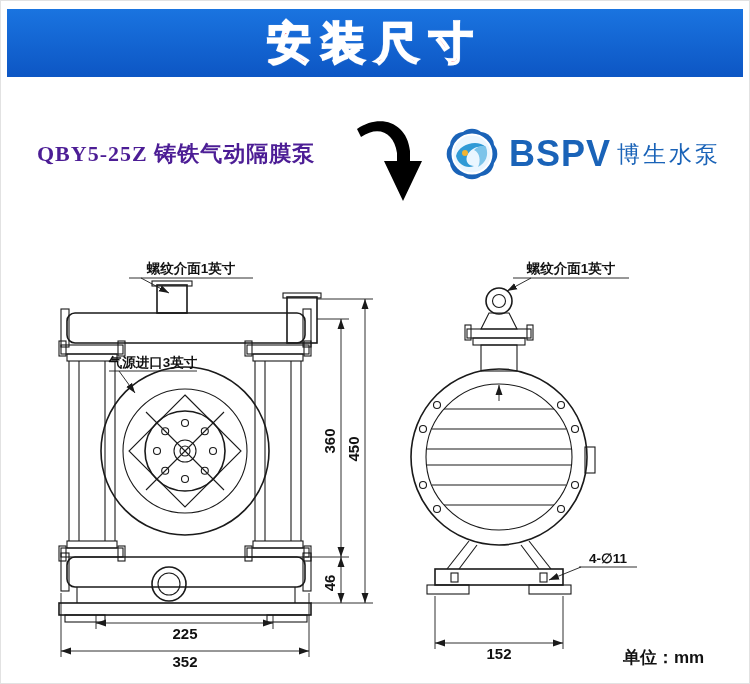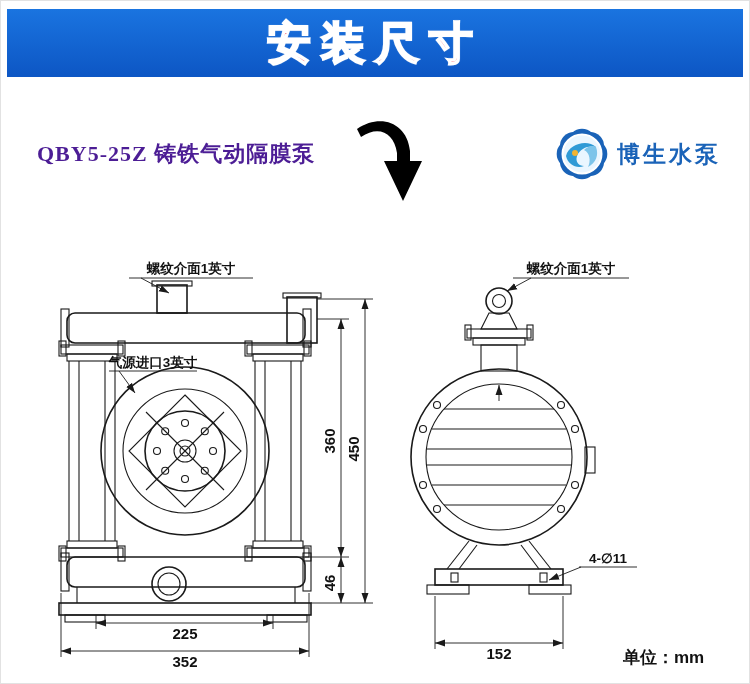--- a/index.html
+++ b/index.html
@@ -20,21 +20,21 @@
 
   .intro { position:relative; height:174px; }
   .product-title {
     position:absolute; left:36px; top:62px;
     font-family:"Liberation Serif", serif;
     font-size:22px; color:#4c1d95; letter-spacing:1px; font-weight:600;
   }
   .curve-arrow { position:absolute; left:352px; top:36px; }
   .logo { position:absolute; right:28px; top:48px; display:flex; align-items:center; }
   .logo-en { font-size:36px; font-weight:800; color:#1a63b8; letter-spacing:1px; margin-left:8px; font-family:"Liberation Sans", sans-serif; }
-  .logo-cn { font-size:23px; font-weight:700; color:#1a63b8; letter-spacing:3px; margin-left:6px; }
+  .logo-cn { font-size:23px; font-weight:400; color:#1a63b8; letter-spacing:3px; margin-left:6px; }
 
   .drawing-wrap { position:absolute; left:0; top:250px; width:750px; height:434px;text-align:center; }
   svg.draw { display:block; }
   svg.draw * { vector-effect:none; }
   .ln  { stroke:#1a1a1a; stroke-width:1.6; fill:none; }
   .ln2 { stroke:#1a1a1a; stroke-width:1.1; fill:none; }
   .dim { stroke:#1a1a1a; stroke-width:0.9; fill:none; }
   .lbl { font-family:"Liberation Sans", sans-serif; font-size:13.5px; font-weight:700; fill:#111; }
   .num { font-family:"Liberation Sans", sans-serif; font-size:15px; font-weight:700; fill:#111; }
 </style>
@@ -56,20 +56,21 @@
 
     <div class="logo">
       <svg width="58" height="58" viewBox="0 0 58 58">
         <rect x="7" y="7" width="44" height="44" rx="14" fill="#1a63b8"></rect>
         <rect x="7" y="7" width="44" height="44" rx="14" fill="#1a63b8" transform="rotate(45 29 29)"></rect>
         <circle cx="29" cy="29" r="19.5" fill="#eaf6ff" stroke="#ffffff" stroke-width="2"></circle>
         <path d="M13,31 C16,19 34,14 43,22 C36,20 27,23 24,31 C22,37 26,41 31,41 C24,44 15,40 13,31 Z" fill="#2f9ad6"></path>
         <path d="M43,22 C46,30 43,38 35,42 C38,36 37,28 31,25 C35,21 40,20 43,22 Z" fill="#7cc4ea"></path>
         <circle cx="22" cy="28" r="3" fill="#f2b431"></circle>
       </svg>
+      <span class="logo-en">BSPV</span>
       <span class="logo-cn">博生水泵</span>
     </div>
   </section>
 
   <div class="drawing-wrap">
     <svg class="draw" width="750" height="434" viewBox="0 0 750 434">
       <defs>
         <marker id="ar" markerWidth="12" markerHeight="10" refX="10" refY="4" orient="auto-start-reverse" markerUnits="userSpaceOnUse">
           <path d="M0,0.5 L10,4 L0,7.5 Z" fill="#1a1a1a"></path>
         </marker>

